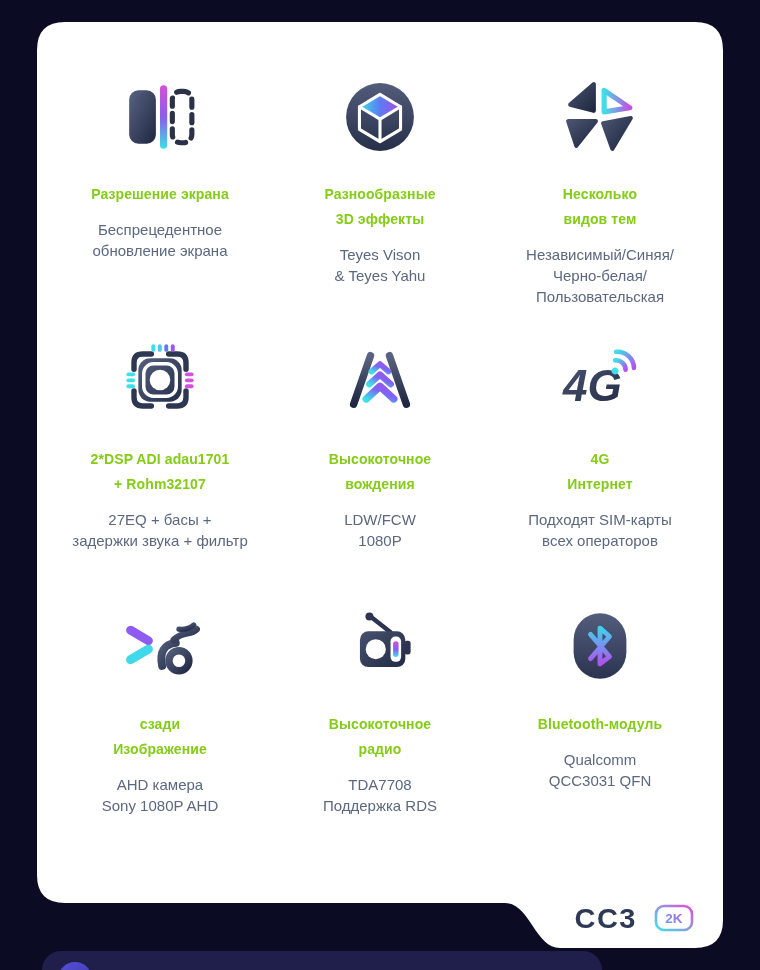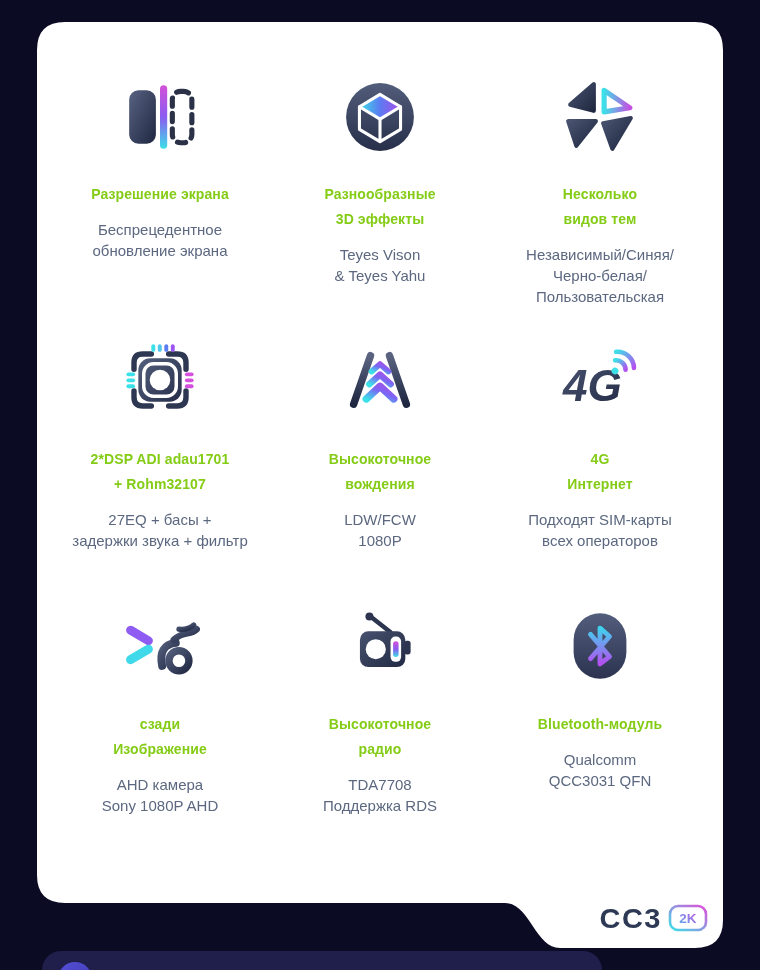--- a/index.html
+++ b/index.html
@@ -23,22 +23,22 @@
   .grid{
     position:absolute;left:50px;top:58px;width:660px;height:795px;z-index:2;
     display:grid;grid-template-columns:1fr 1fr 1fr;grid-auto-rows:265px;
   }
   .cell{display:flex;flex-direction:column;align-items:center;text-align:center;}
   .icon-wrap{height:96px;display:flex;align-items:flex-end;justify-content:center;margin-bottom:28px;}
   .title{font-size:14px;line-height:25px;font-weight:700;color:#84cc16;letter-spacing:.1px;}
   .desc{margin-top:12px;font-size:15px;line-height:21px;color:#5c6880;}
   
   .logo{
-    position:absolute;right:52px;top:903px;height:30px;z-index:2;
-    display:flex;align-items:center;gap:6px;
+    position:absolute;right:66px;top:903px;height:30px;z-index:2;
+    display:flex;align-items:center;gap:17px;
   }
   .logo-text{
     font-size:29px;font-weight:700;color:#2e3a55;letter-spacing:1.5px;
     transform:scaleY(.95);line-height:30px;
   }
 </style>
 </head>
 <body>
 
 <div class="stage">

